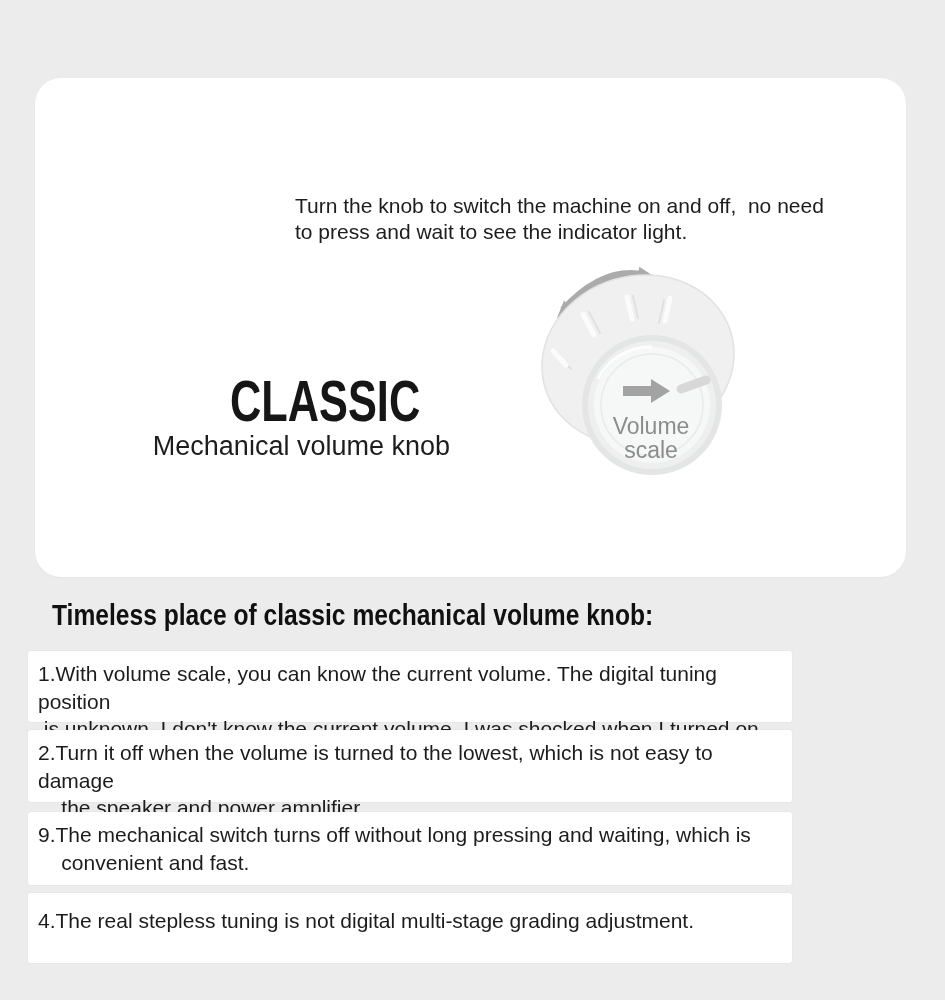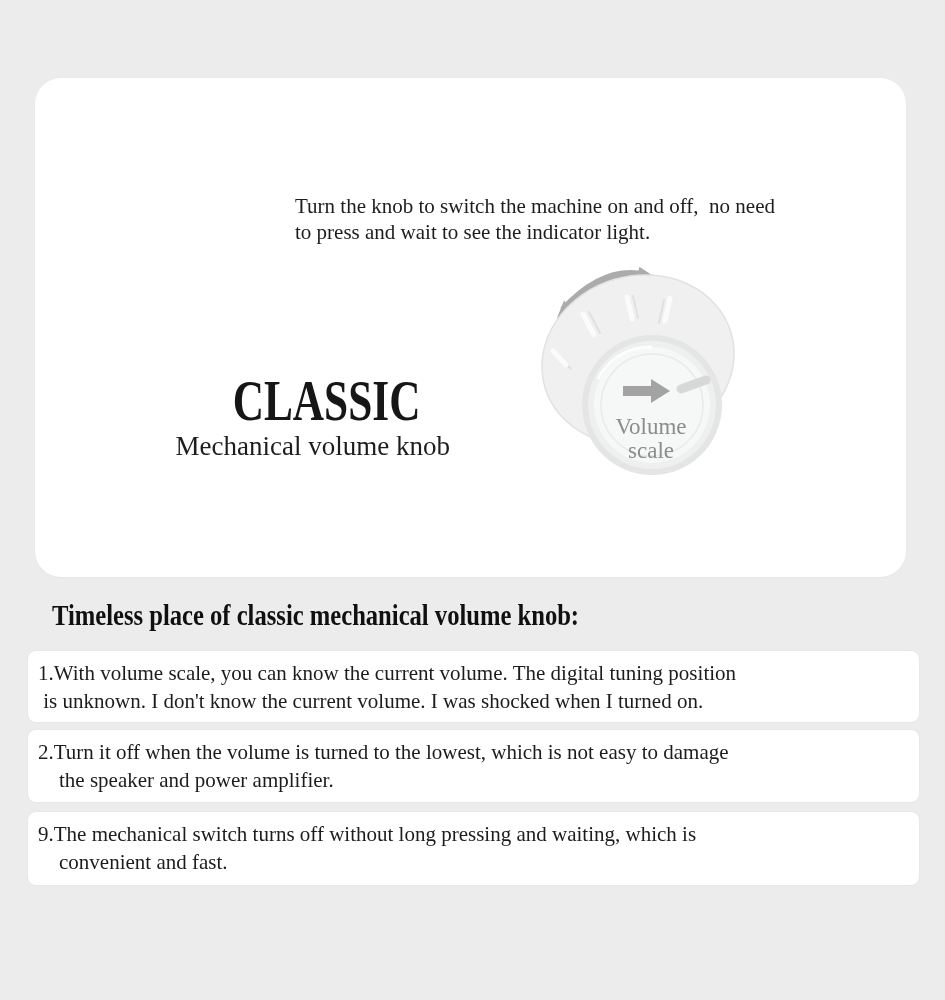--- a/index.html
+++ b/index.html
@@ -2,21 +2,21 @@
 <html><head>
 <meta charset="utf-8">
 <style>
   * { margin:0; padding:0; box-sizing:border-box; }
   html,body { background:#ececec; }
   .page {
     position:relative;
     width:945px; height:1000px;
     background:#ececec;
     overflow:hidden;
-    font-family:Liberation Serif, serif;
+    font-family:Liberation Sans, sans-serif;
     color:#1d1d1d;
   }
   .card {
     position:absolute; left:35px; top:78px;
     width:871px; height:499px;
     background:#ffffff; border-radius:26px;
     box-shadow:0 1px 2px rgba(0,0,0,0.03);
   }
   .intro {
     position:absolute; left:260px; top:115px; width:630px;
@@ -46,22 +46,22 @@
     position:absolute; left:36px; top:598px;
     font-size:30px; font-weight:700; color:#101010;
     white-space:nowrap;
     margin-left:16px;
   }
   .section-heading > span {
     display:inline-block;
     transform:scaleX(0.82); transform-origin:left center;
   }
   .note-bar {
-    position:absolute; left:28px; width:891px;
-    background:#ffffff; border-radius:8px;
+    position:absolute; left:28px; width:764px;
+    background:#ffffff; border-radius:3px;
     box-shadow:0 0 2px rgba(0,0,0,0.07);
     padding:9px 0 0 10px;
     font-size:21px; line-height:27.5px; color:#1c1c1c;
   }
   .note-bar--1 { top:651px; height:71px; }
   .note-bar--2 { top:730px; height:72px; }
   .note-bar--3 { top:812px; height:73px; }
   .note-bar--4 { top:893px; height:70px; padding-top:14px; }
   .note-line { white-space:pre-wrap; }
 </style>
@@ -141,14 +141,17 @@
   <div class="note-bar note-bar--2">
     <div class="note-line">2.Turn it off when the volume is turned to the lowest, which is not easy to damage</div>
     <div class="note-line">    the speaker and power amplifier.</div>
   </div>
 
   <div class="note-bar note-bar--3">
     <div class="note-line">9.The mechanical switch turns off without long pressing and waiting, which is</div>
     <div class="note-line">    convenient and fast.</div>
   </div>
 
+  <div class="note-bar note-bar--4">
+    <div class="note-line">4.The real stepless tuning is not digital multi-stage grading adjustment.</div>
+  </div>
 
 </div>
 
 </body></html>

